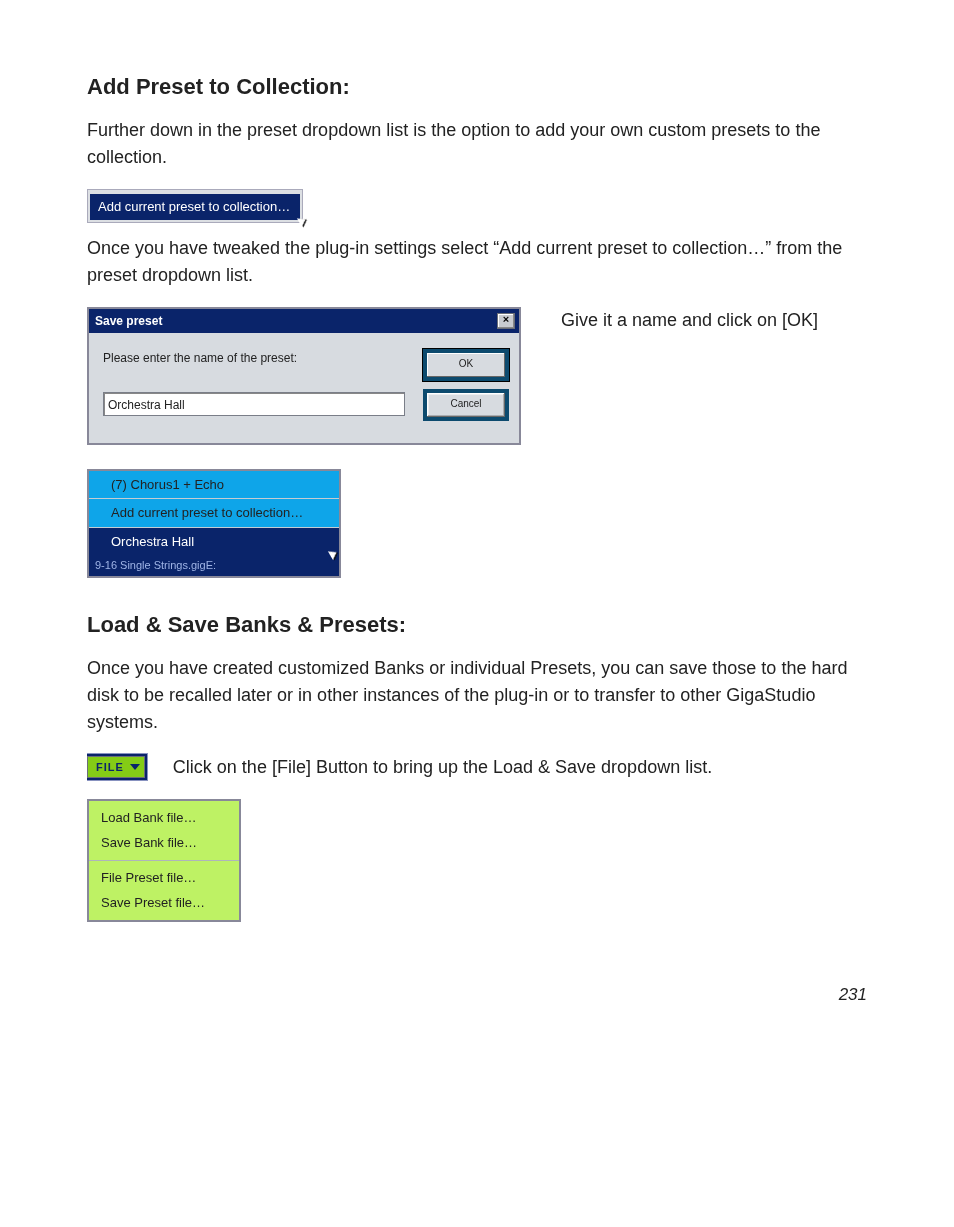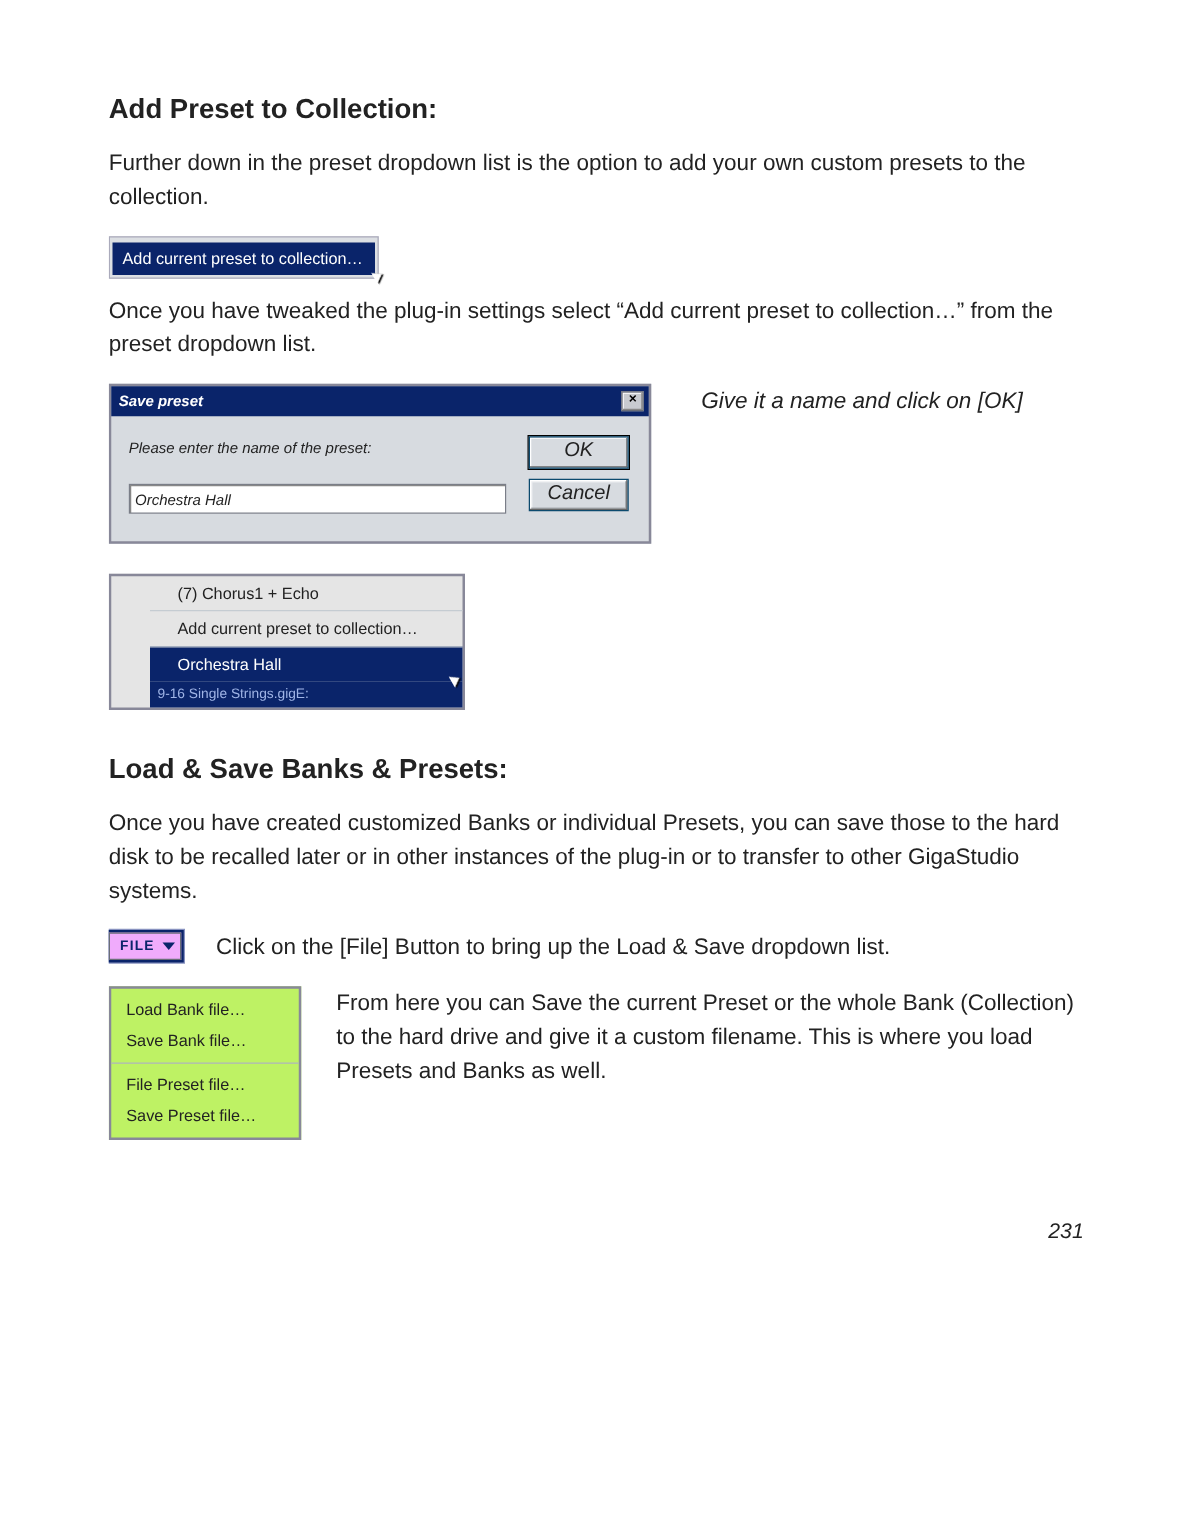--- a/index.html
+++ b/index.html
@@ -39,21 +39,21 @@
     right: -6px; bottom: -6px;
     width: 0; height: 0;
     border-left: 7px solid #fff;
     border-top: 5px solid transparent;
     border-bottom: 5px solid transparent;
     transform: rotate(-30deg);
     filter: drop-shadow(1px 1px 0 #000);
   }
 
   
-  .dialog-row { display: flex; align-items: flex-start; gap: 40px; margin: 18px 0 24px 0; font-style: italic; }
+  .dialog-row { display: flex; align-items: flex-start; gap: 40px; margin: 18px 0 24px 0; }
   .dialog {
     width: 430px;
     border: 2px solid #889;
     background: #d7dbe0;
     font-family: Tahoma, sans-serif;
     font-size: 12px;
   }
   .dialog .titlebar {
     background: #0a246a;
     color: #fff;
@@ -82,45 +82,44 @@
     row-gap: 10px;
   }
   .dialog .prompt { grid-column: 1; align-self: start; }
   .dialog .btns { grid-column: 2; grid-row: 1 / span 2; display: flex; flex-direction: column; gap: 8px; }
   .dialog .btn {
     width: 78px; height: 24px;
     background: #d7dbe0;
     text-align: center;
     line-height: 22px;
     box-shadow: inset -1px -1px 0 #666, inset 1px 1px 0 #fff, inset -2px -2px 0 #a8acb0, inset 2px 2px 0 #eceef0;
-    font-size: 16px;
-    border: 1px solid #0c4a6e;
+    font-size: 10px;
+    border: 4px solid #0c4a6e;
   }
   .dialog .btn.default { box-shadow: 0 0 0 1px #000, inset -1px -1px 0 #666, inset 1px 1px 0 #fff; }
   .dialog .textbox {
     grid-column: 1;
     background: #fff;
     border: 1px solid #7a7e88;
     padding: 3px 4px;
     box-shadow: inset 1px 1px 0 #888;
     height: 16px;
     margin-top: 10px;
   }
 
   .aside { font-size: 18px; max-width: 260px; }
 
   
   .list-row { display: flex; align-items: flex-start; gap: 30px; margin: 14px 0 28px 0; }
   .preset-list {
     width: 250px;
     border: 2px solid #889;
-    background: #e5e5e5;
+    background: #0ea5e9;
     font-family: Tahoma, sans-serif;
     font-size: 13px;
-    padding-left: 31px;
   }
   .preset-list .li {
     padding: 4px 12px 4px 22px;
     border-top: 1px solid #c5ccd2;
   }
   .preset-list .li.first { border-top: none; }
   .preset-list .li.sel {
     background: #0a246a;
     color: #fff;
     position: relative;
@@ -140,21 +139,21 @@
     border-top: 5px solid transparent;
     border-bottom: 5px solid transparent;
     transform: rotate(-30deg);
     filter: drop-shadow(1px 1px 0 #000);
   }
 
   
   .file-row { display: flex; align-items: center; gap: 28px; margin: 10px 0 18px 0; }
   .file-btn {
     display: inline-flex; align-items: center;
-    background: #f0abfc;
+    background: #84cc16;
     border: 1px solid #6a6e78;
     box-shadow: 0 0 0 2px #0a246a, 0 0 0 3px #8892c0;
     font-family: Tahoma, sans-serif;
     font-size: 11px;
     font-weight: bold;
     color: #0a246a;
     padding: 2px 4px 2px 8px;
     letter-spacing: 1px;
   }
   .file-btn .tri {
@@ -249,19 +248,18 @@
 </div>
 
 <div class="ls-row">
   <div class="ls-menu">
     <div class="li">Load Bank file…</div>
     <div class="li">Save Bank file…</div>
     <div class="sep"></div>
     <div class="li">File Preset file…</div>
     <div class="li">Save Preset file…</div>
   </div>
-  <div style="flex:1">From here you can Save the current Preset or the whole Bank (Collection) to the hard drive and give it a custom filename.  This is where you load Presets and Banks as well.</div>
 </div>
 
 <div class="pagenum">231</div>
 
 
 
 
 </body></html>

